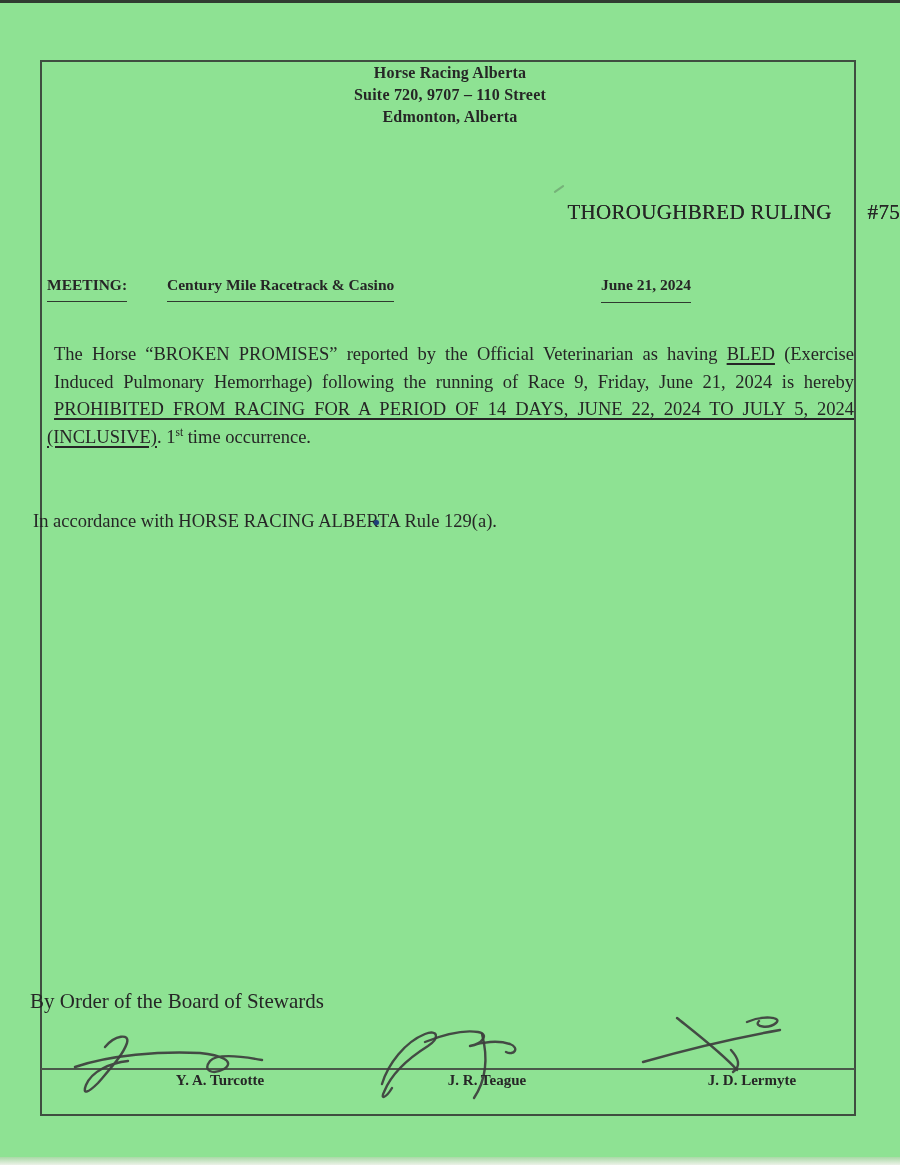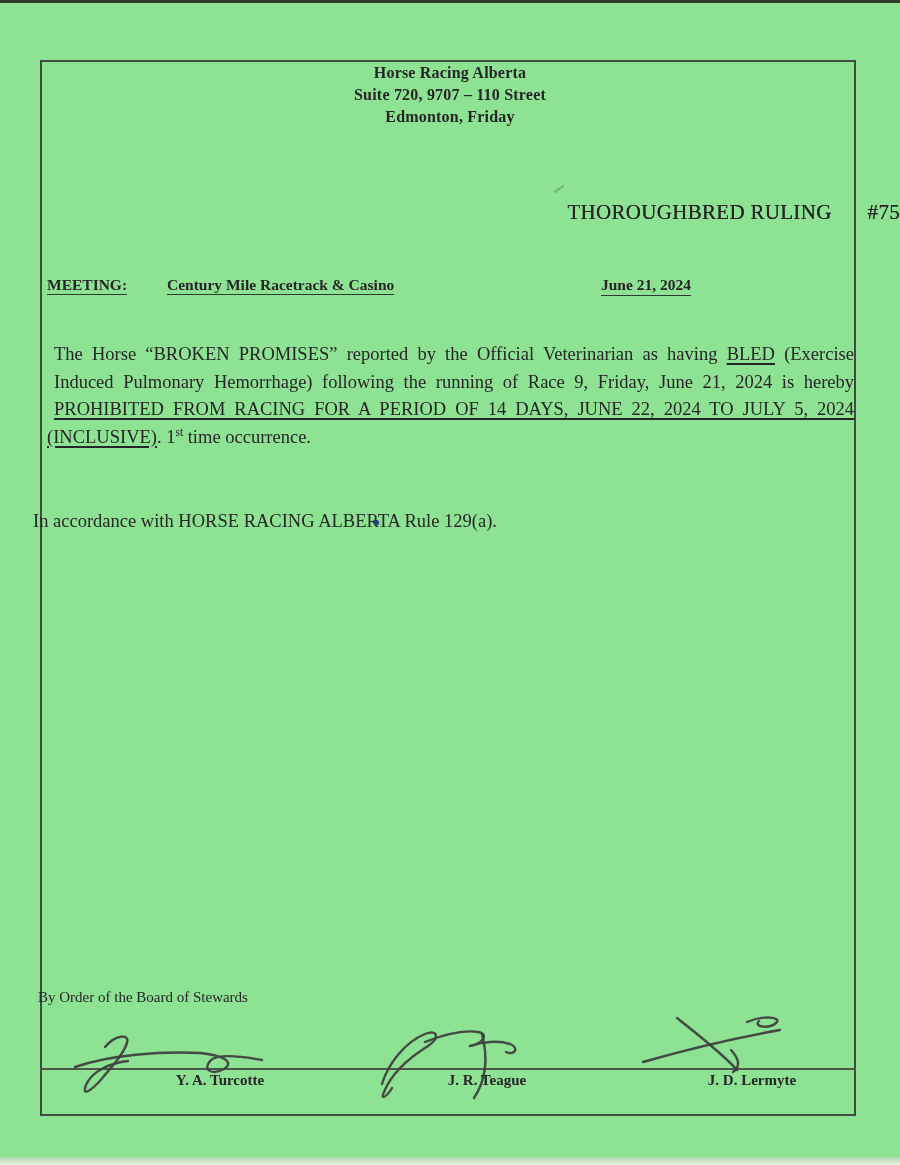--- a/index.html
+++ b/index.html
@@ -35,21 +35,21 @@
     text-align:right;
     font-size:21px;line-height:34px;font-weight:400;
     text-shadow:0 0 0.6px #262626;
     letter-spacing:0.3px;
   }
   .title-number{margin-left:36px;}
   .meeting-row{
     position:absolute;left:47px;right:47px;top:276px;
     font-size:15.5px;font-weight:bold;height:22px;
   }
-  .u{border-bottom:1.6px solid #2f3a2f;padding-bottom:1px;}
+  .u{border-bottom:1.6px solid #2f3a2f;padding-bottom:8px;}
   .meeting-venue{margin-left:36px;margin-top:45px;}
   .meeting-date{position:absolute;left:554px;top:0;}
   .ruling-par{
     position:absolute;left:47px;top:341px;width:807px;
     font-size:18.5px;line-height:27.5px;
   }
   .jline{
     text-align:justify;height:27.5px;overflow:hidden;margin-left:7px;
   }
   .jline::after{content:"";display:inline-block;width:100%;height:0;}
@@ -65,22 +65,22 @@
     border-radius:50%;
     background:#1f3f7a;
     box-shadow:0 0 2px rgba(40,80,160,.55);
   }
   .scan-smudge{
     position:absolute;left:553px;top:188px;width:12px;height:2px;
     background:rgba(80,100,80,.38);
     transform:rotate(-35deg);border-radius:2px;
   }
   .by-order{
-    position:absolute;left:38px;top:989px;
-    font-size:15px;
+    position:absolute;left:30px;top:989px;
+    font-size:21px;
   }
   .sig-line{
     position:absolute;left:41px;top:1068px;width:814px;height:2px;
     background:#4a584a;
   }
   .sig-name{
     position:absolute;top:1072px;width:180px;
     text-align:center;font-size:15px;font-weight:bold;padding-left:40px;
   }
   .sig-name-1{left:90px;}
@@ -94,21 +94,21 @@
 
 <div class="page">
 
   <div class="scan-edge-top"></div>
 
   <div class="doc-border"></div>
 
   <div class="header-block">
     <div>Horse Racing Alberta</div>
     <div>Suite 720, 9707 – 110 Street</div>
-    <div>Edmonton, Friday</div>
+    <div>Edmonton, Alberta</div>
   </div>
 
   <div class="scan-smudge"></div>
 
   <div class="title-row">
     <span>THOROUGHBRED RULING</span><span class="title-number">#75</span>
   </div>
 
   <div class="meeting-row">
     <span class="u">MEETING:</span>

